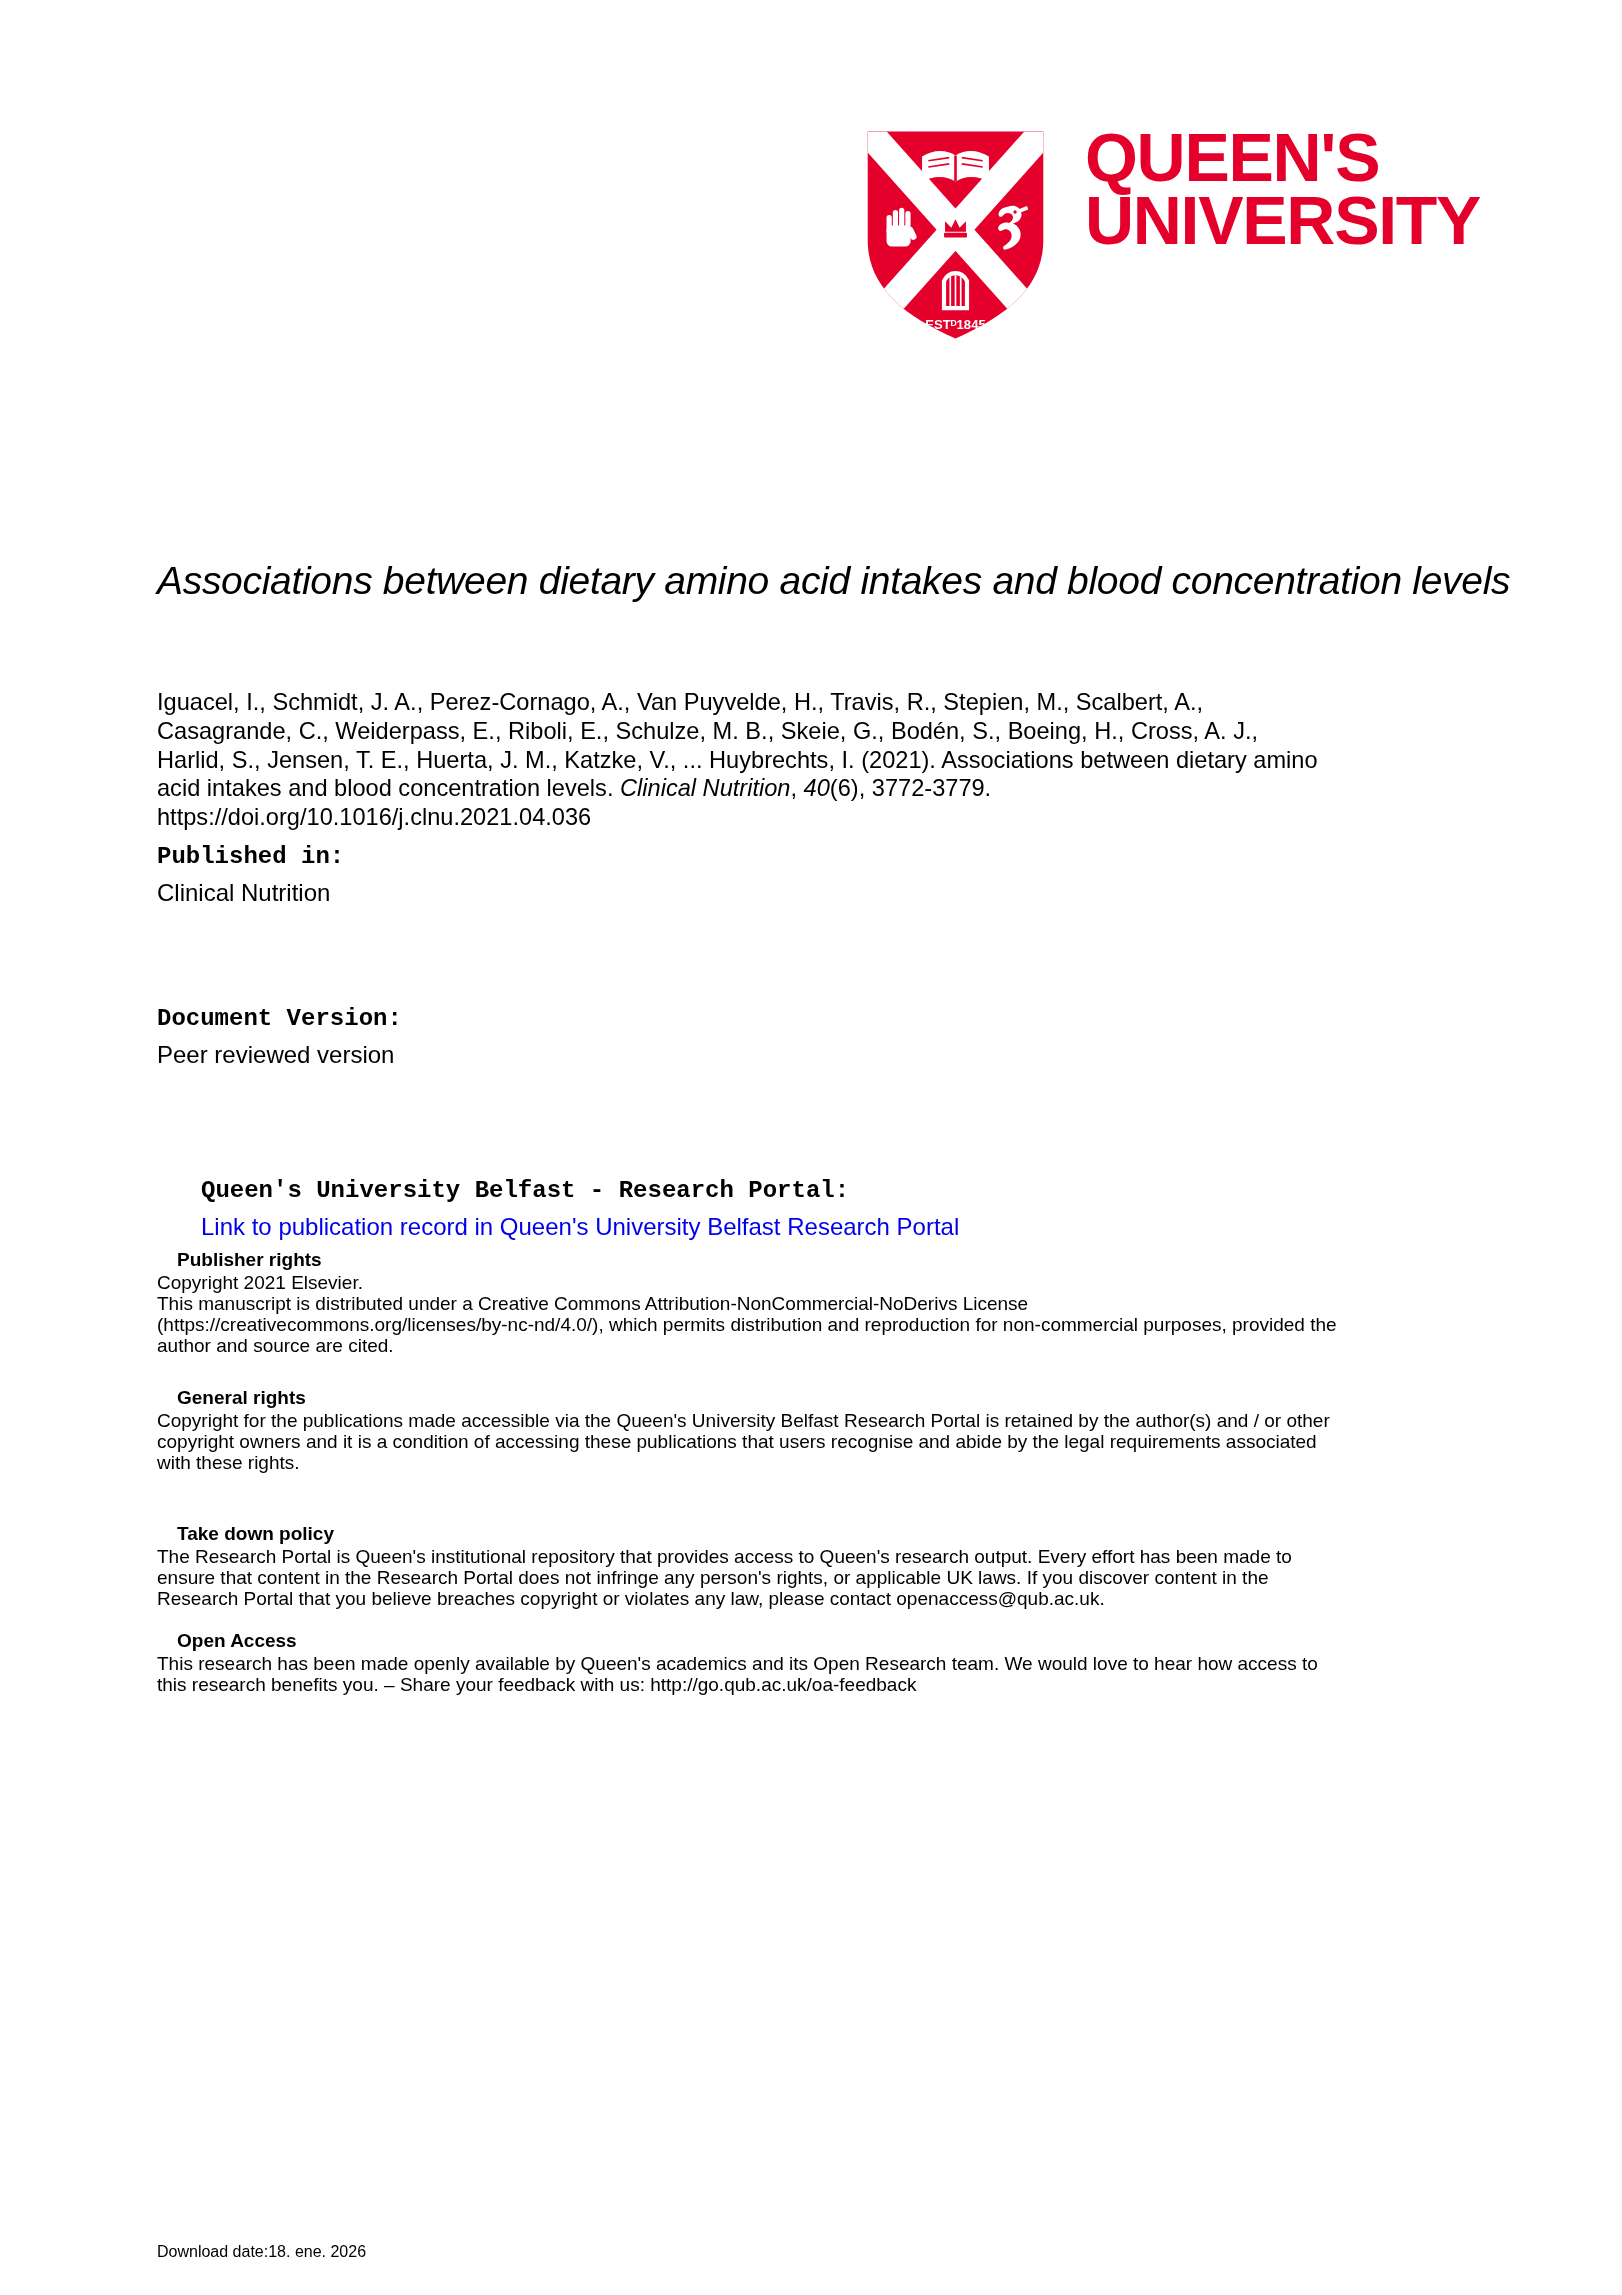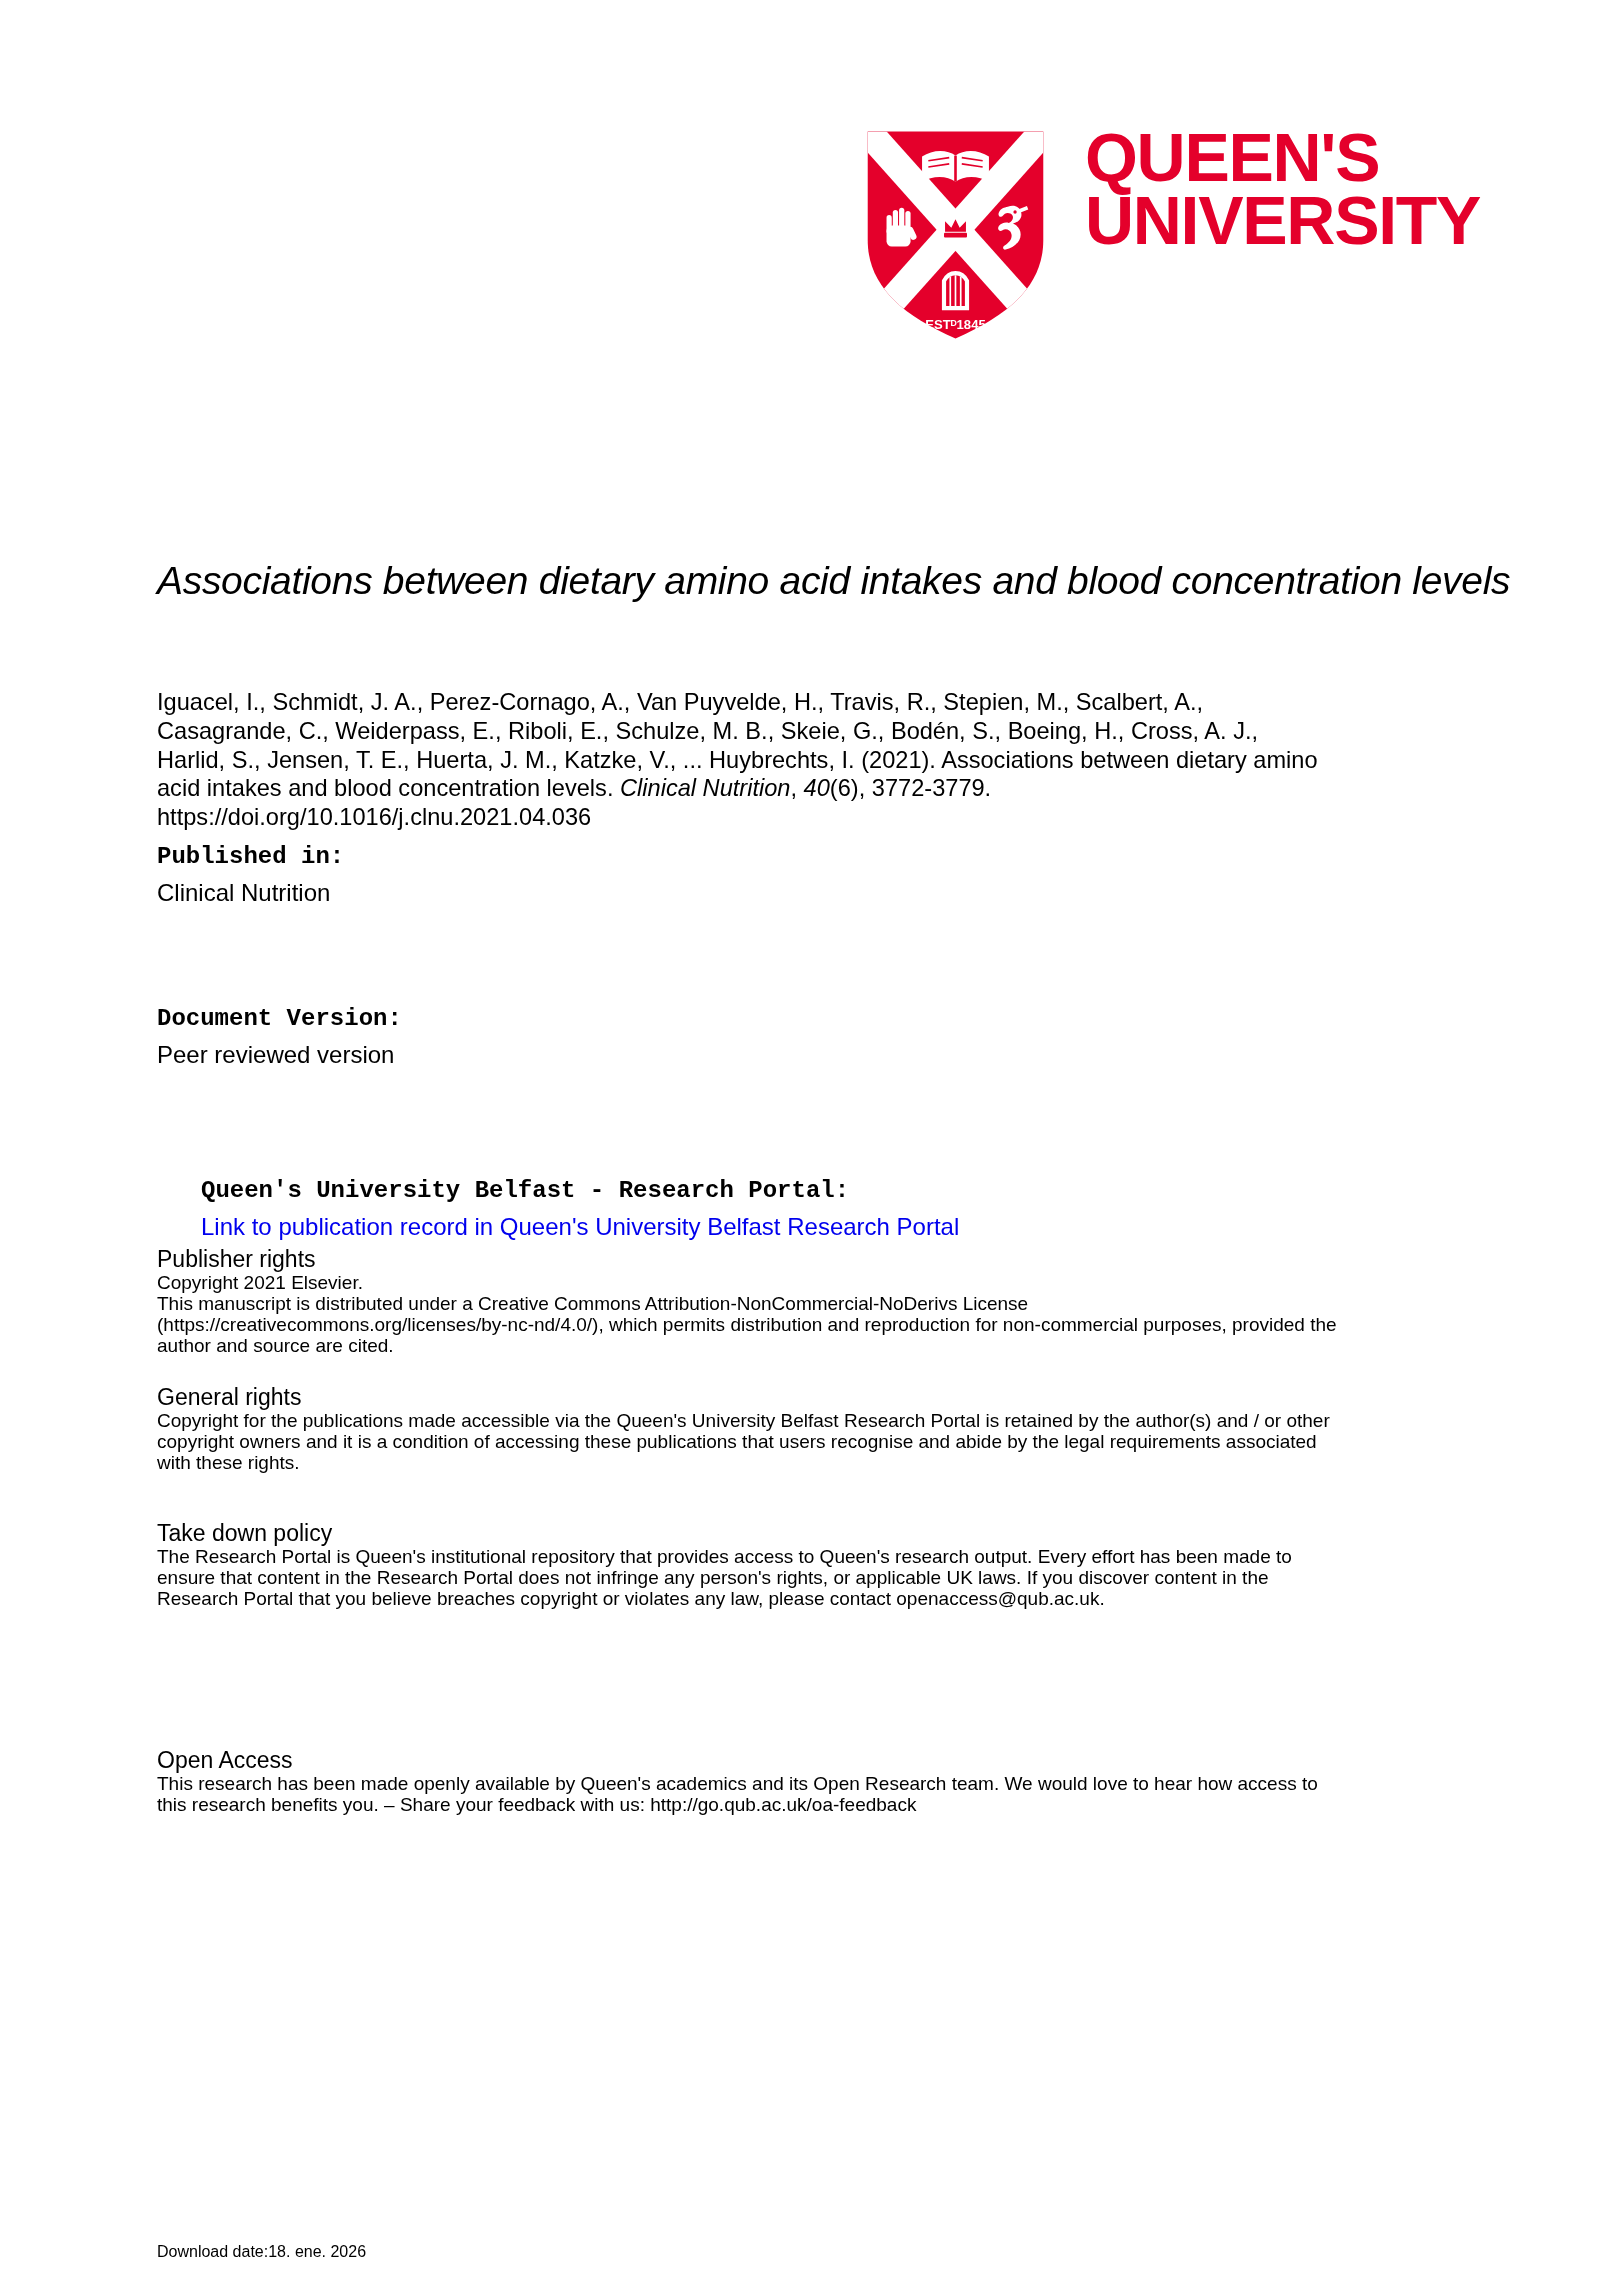--- a/index.html
+++ b/index.html
@@ -43,23 +43,23 @@
   .sec-published  { top:843px; width:1387px; }
   .sec-version    { top:980px; width:1387px;margin-top:25px; }
   .sec-portal     { top:1177px; width:1387px;margin-left:44px; }
 
   .portal-link { color:#0000ee; text-decoration:none; display:inline-block; }
 
   .sec-small { width:1387px; }
   .sec-publisher  { top:1249px; }
   .sec-general    { top:1387px; }
   .sec-takedown   { top:1523px; }
-  .sec-openaccess { top:1750px; }
+  .sec-openaccess { top:1630px; }
 
-  .sec-heading-sm { font-size:23px; font-weight:normal; line-height:21px; margin-bottom:2px; }
+  .sec-heading-sm { font-size:19px; font-weight:bold; line-height:21px; margin-bottom:2px;margin-left:20px; }
   .sec-body-sm { font-size:19px; line-height:21px; white-space:pre-line; }
 
   .footer { top:2243px; font-size:16px; }
 </style>
 </head>
 <body>
 
 <div class="page">
 
   <header class="logo">

